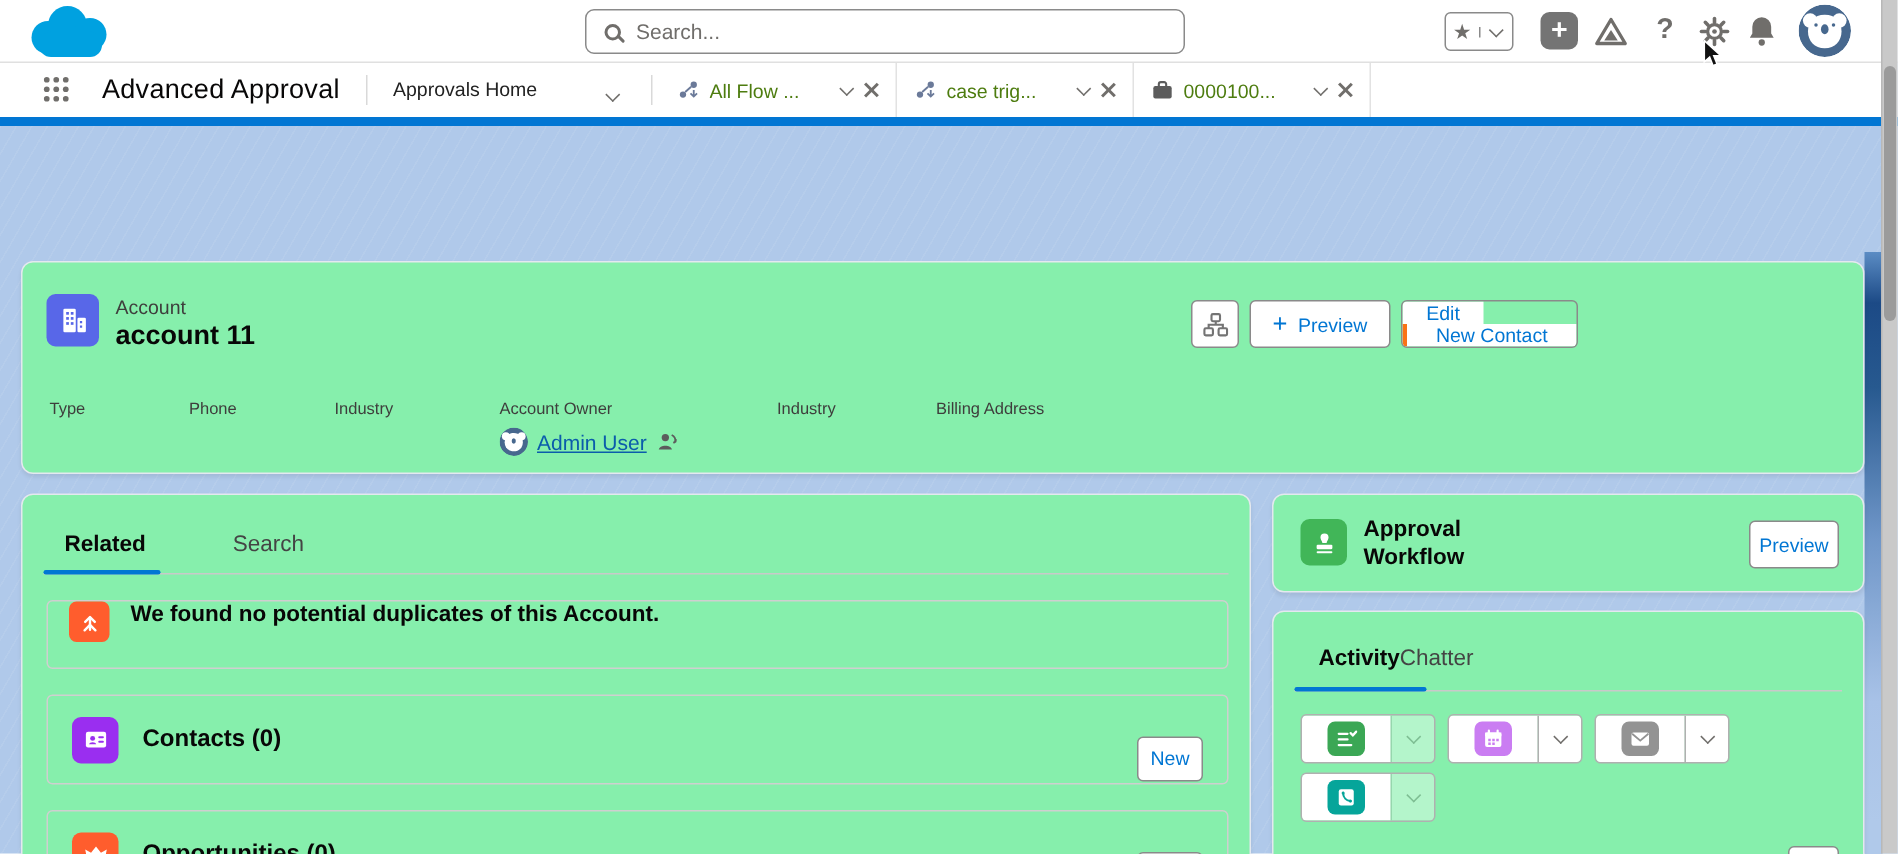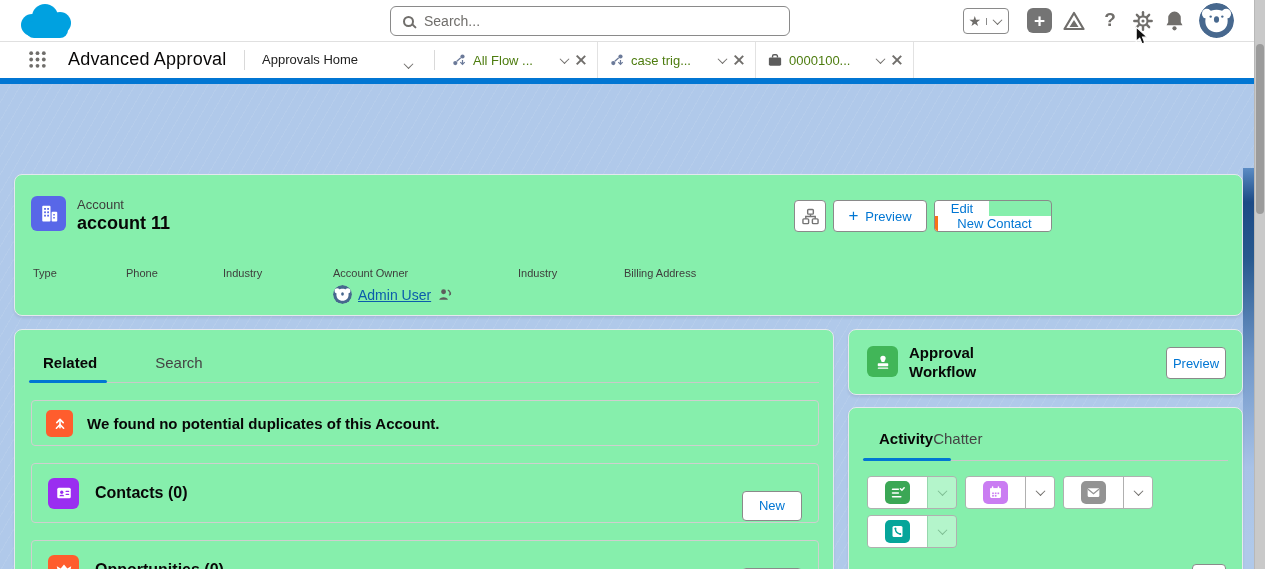--- a/index.html
+++ b/index.html
@@ -74,26 +74,26 @@
   .ownerval .avmini { width:19px; height:19px; border-radius:50%; overflow:hidden; flex:none; }
   .ownerlink { font-size:14px; color:#0b5cab; text-decoration:underline; cursor:pointer; }
 
   
   .maincard { left:14px; top:245px; width:820px; height:340px; }
   .mtabs { position:absolute; left:28px; top:24px; display:flex; gap:58px; }
   .mtab { font-size:15px; color:#444; cursor:pointer; }
   .mtab.active { font-weight:bold; color:#080707; }
   .tabline { position:absolute; left:14px; right:14px; top:52px; height:1px; background:#c9c9c9; }
   .tabline-accent { position:absolute; left:14px; top:50px; width:78px; height:3px; background:#0176d3; border-radius:2px; }
-  .dupe { position:absolute; left:16px; top:70px; width:788px; height:46px; border:1px solid #cfcfcf; border-radius:4px; display:flex; align-items:center; padding-left:14px; gap:14px; }
+  .dupe { position:absolute; left:16px; top:70px; width:788px; height:46px; border:1px solid #cfcfcf; border-radius:4px; display:flex; align-items:flex-start; padding-left:14px; gap:14px; }
   .dupe-icon { width:27px; height:27px; background:#ff5d2d; border-radius:5px; }
   .dupe-text { font-size:15px; font-weight:bold; color:#080707; }
   .rlist { position:absolute; left:16px; width:788px; height:60px; border:1px solid #cfcfcf; border-radius:4px; display:flex; align-items:center; padding:0 16px; gap:16px; }
   .rlist .rtitle { font-size:16px; font-weight:bold; color:#080707; cursor:pointer; flex:1; }
-  .newbtn { width:60px; height:30px;margin-top:25px; }
+  .newbtn { width:44px; height:30px;margin-top:25px; }
   .ric { width:31px; height:31px; border-radius:6px; }
   .ric.contacts { background:#9a2ef0; }
   .ric.opps { background:#ff5d2d; }
 
   
   .apprcard { left:848px; top:245px; width:395px; height:66px; }
   .appr-icon { position:absolute; left:18px; top:16px; width:31px; height:31px; background:#41b658; }
   .appr-title { position:absolute; left:60px; top:13px; width:95px; font-size:15px; font-weight:bold; color:#080707; line-height:19px; }
   .previewbtn { position:absolute; right:16px; top:17px; width:60px; }
 

